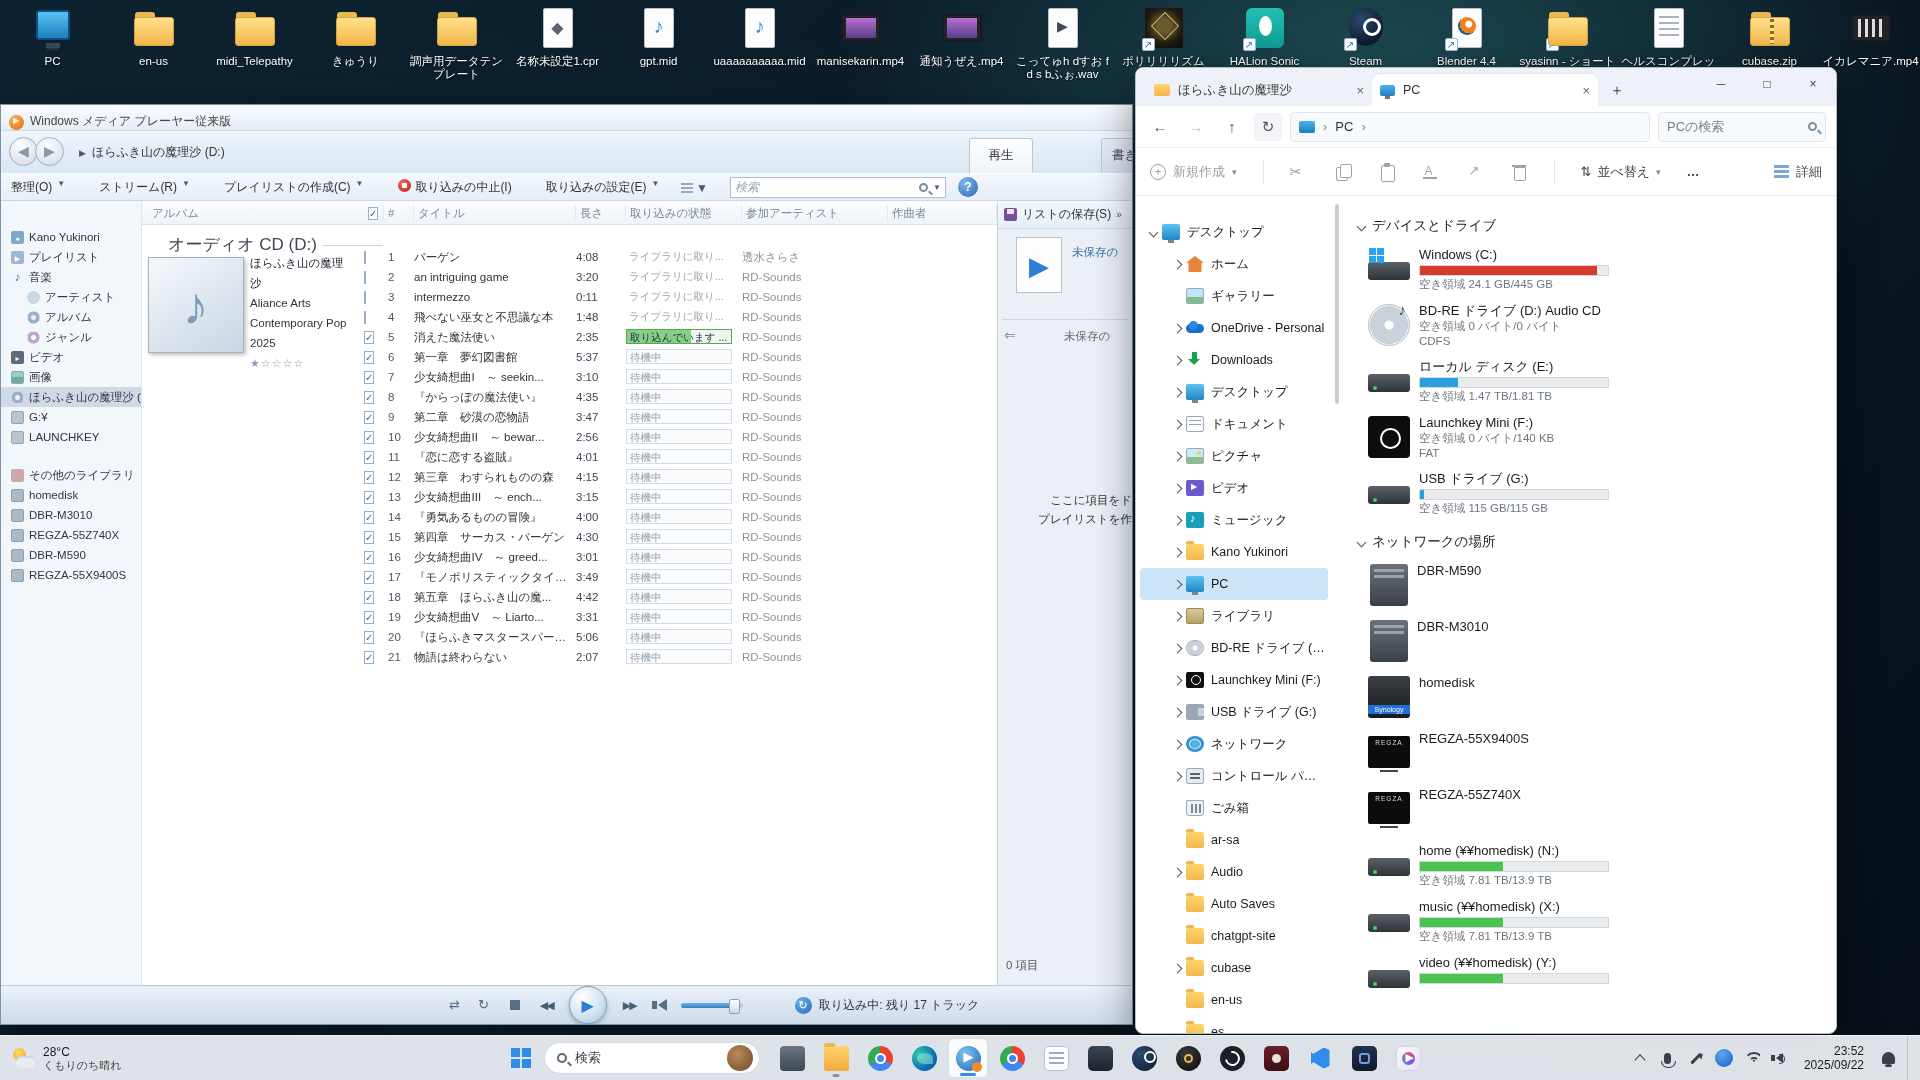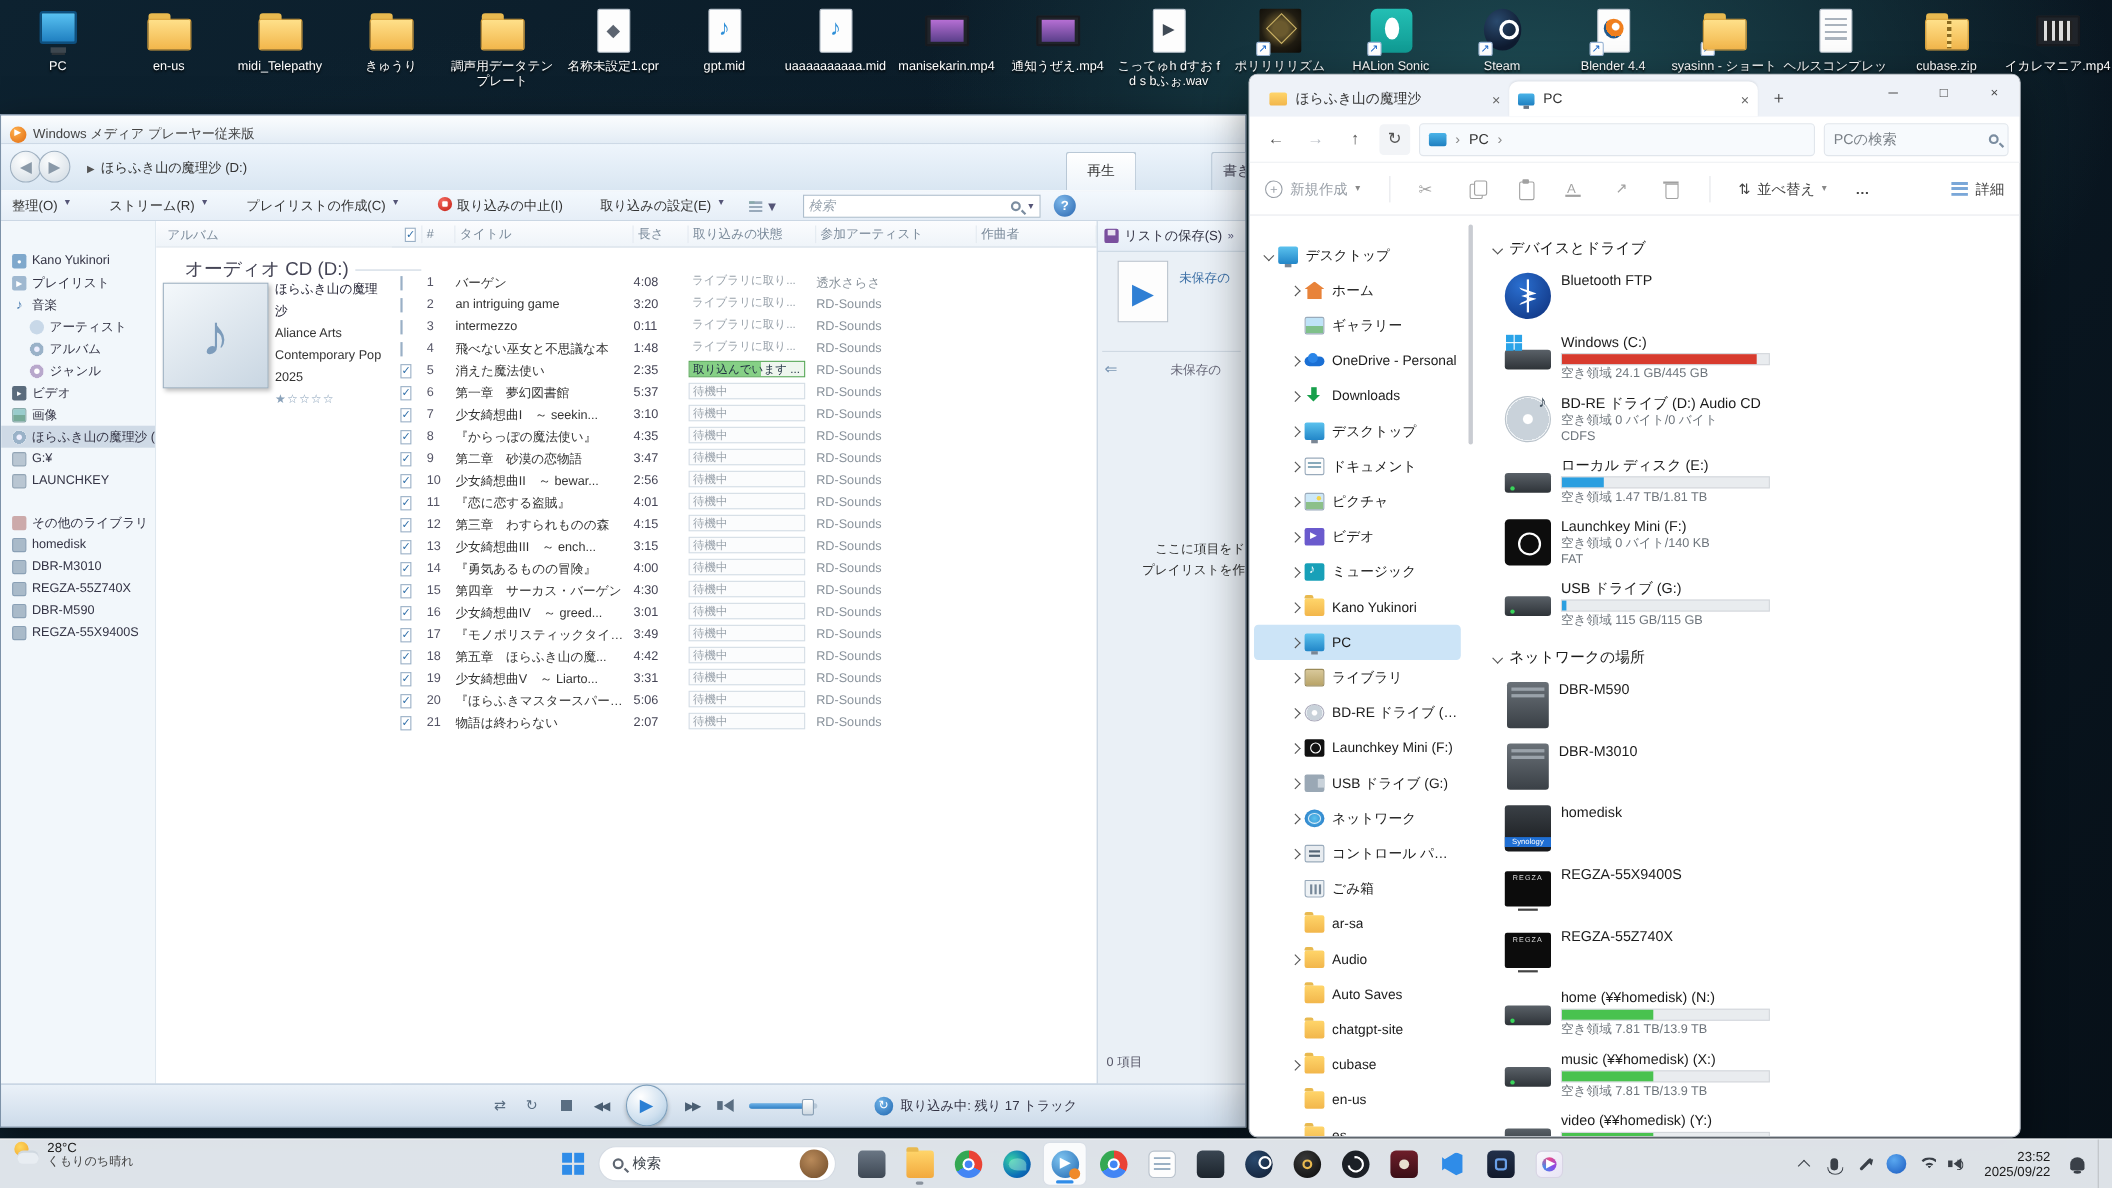--- a/index.html
+++ b/index.html
@@ -259,21 +259,21 @@
   .dicon[data-k="nas"]{background:linear-gradient(#6a7178,#3a4046);border-radius:3px;margin-left:2px;width:38px}
   .dicon[data-k="nas"]::before{content:"";position:absolute;left:4px;top:5px;right:4px;height:3px;background:#9aa2aa;box-shadow:0 6px 0 #9aa2aa}
   .dicon[data-k="synology"]{background:linear-gradient(#3a4046,#17191c);border-radius:3px}
   .dicon[data-k="synology"] .itx{position:absolute;left:0;right:0;bottom:4px;text-align:center;color:#fff;font-size:7px;background:#1f6fd4;padding:1px 0}
   .dicon[data-k="tv"]{background:#0c0c0c;border-radius:2px;height:32px;margin-top:8px}
   .dicon[data-k="tv"] .itx{position:absolute;left:0;right:0;top:3px;text-align:center;color:#ddd;font-size:6.5px;letter-spacing:1px}
   .dicon[data-k="tv"]::after{content:"";position:absolute;left:12px;bottom:-4px;width:18px;height:2px;background:#444}
 
   
   .tb{position:absolute;left:0;right:0;bottom:0;height:45px;background:rgba(240,244,250,.92);border-top:1px solid rgba(255,255,255,.6);display:flex;align-items:center}
-  .widgets{display:flex;align-items:flex-start;gap:7px;padding:0 12px;height:100%}
+  .widgets{display:flex;align-items:center;gap:7px;padding:0 12px;height:100%}
   .wx-icon{width:24px;height:24px;position:relative}
   .wx-icon::before{content:"";position:absolute;left:1px;top:2px;width:13px;height:13px;border-radius:50%;background:radial-gradient(circle at 40% 35%,#ffd75e,#f0a52a)}
   .wx-icon::after{content:"";position:absolute;left:4px;bottom:2px;width:19px;height:10px;border-radius:6px;background:#e8edf2;box-shadow:0 -2px 0 #d0d8e0}
   .wx-t{font-size:12px;color:#1b1b1b;line-height:14px}
   .wx-d{font-size:11px;color:#444;line-height:13px}
   .tb-center{position:absolute;left:504px;display:flex;align-items:center;height:100%}
   .startbtn{width:34px;height:34px;border-radius:5px;display:flex;align-items:center;justify-content:center;margin-right:6px}
   .winlogo{width:20px;height:20px;background:
      linear-gradient(#2f8ce8 0 0) 0 0/9px 9px no-repeat,linear-gradient(#2f8ce8 0 0) 11px 0/9px 9px no-repeat,
      linear-gradient(#2f8ce8 0 0) 0 11px/9px 9px no-repeat,linear-gradient(#2f8ce8 0 0) 11px 11px/9px 9px no-repeat}
@@ -1048,29 +1048,20 @@
     <div class="vsb">
         <span class="thumb"></span>
       </div>
     <div class="pane">
       <div class="sechead">
         <span class="chev"></span>
         <span>デバイスとドライブ</span>
       </div>
       <div>
           <div class="ditem">
-    <div class="dicon" data-k="bt">
-      
-    </div>
-    <div class="dmeta">
-      <div class="nm">Bluetooth FTP</div>
-
-    </div>
-  </div>
-          <div class="ditem">
     <div class="dicon" data-k="hdd-win">
       
     </div>
     <div class="dmeta">
       <div class="nm">Windows (C:)</div>
       <div class="dbar">
         <div class="fill" style="width: 94%; background: rgb(216, 59, 46);"></div>
       </div>
       <div class="sb">空き領域 24.1 GB/445 GB</div>
 

